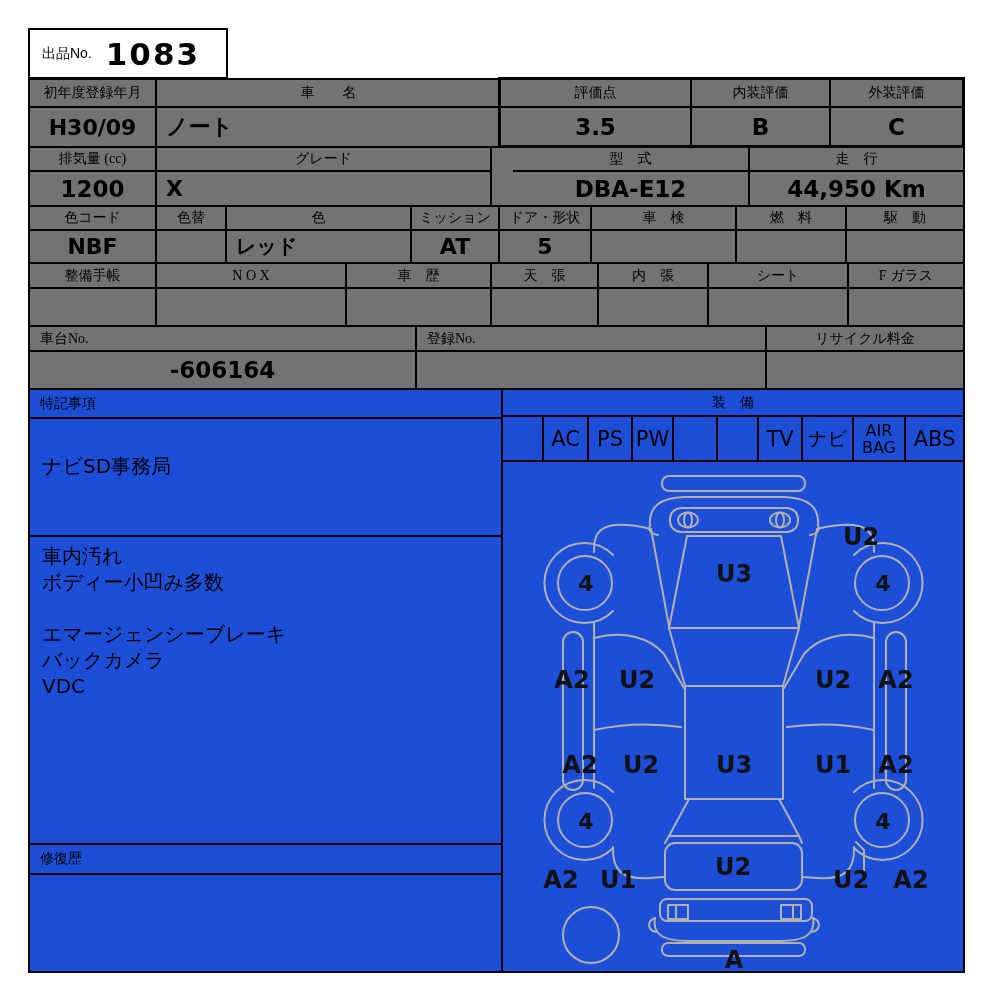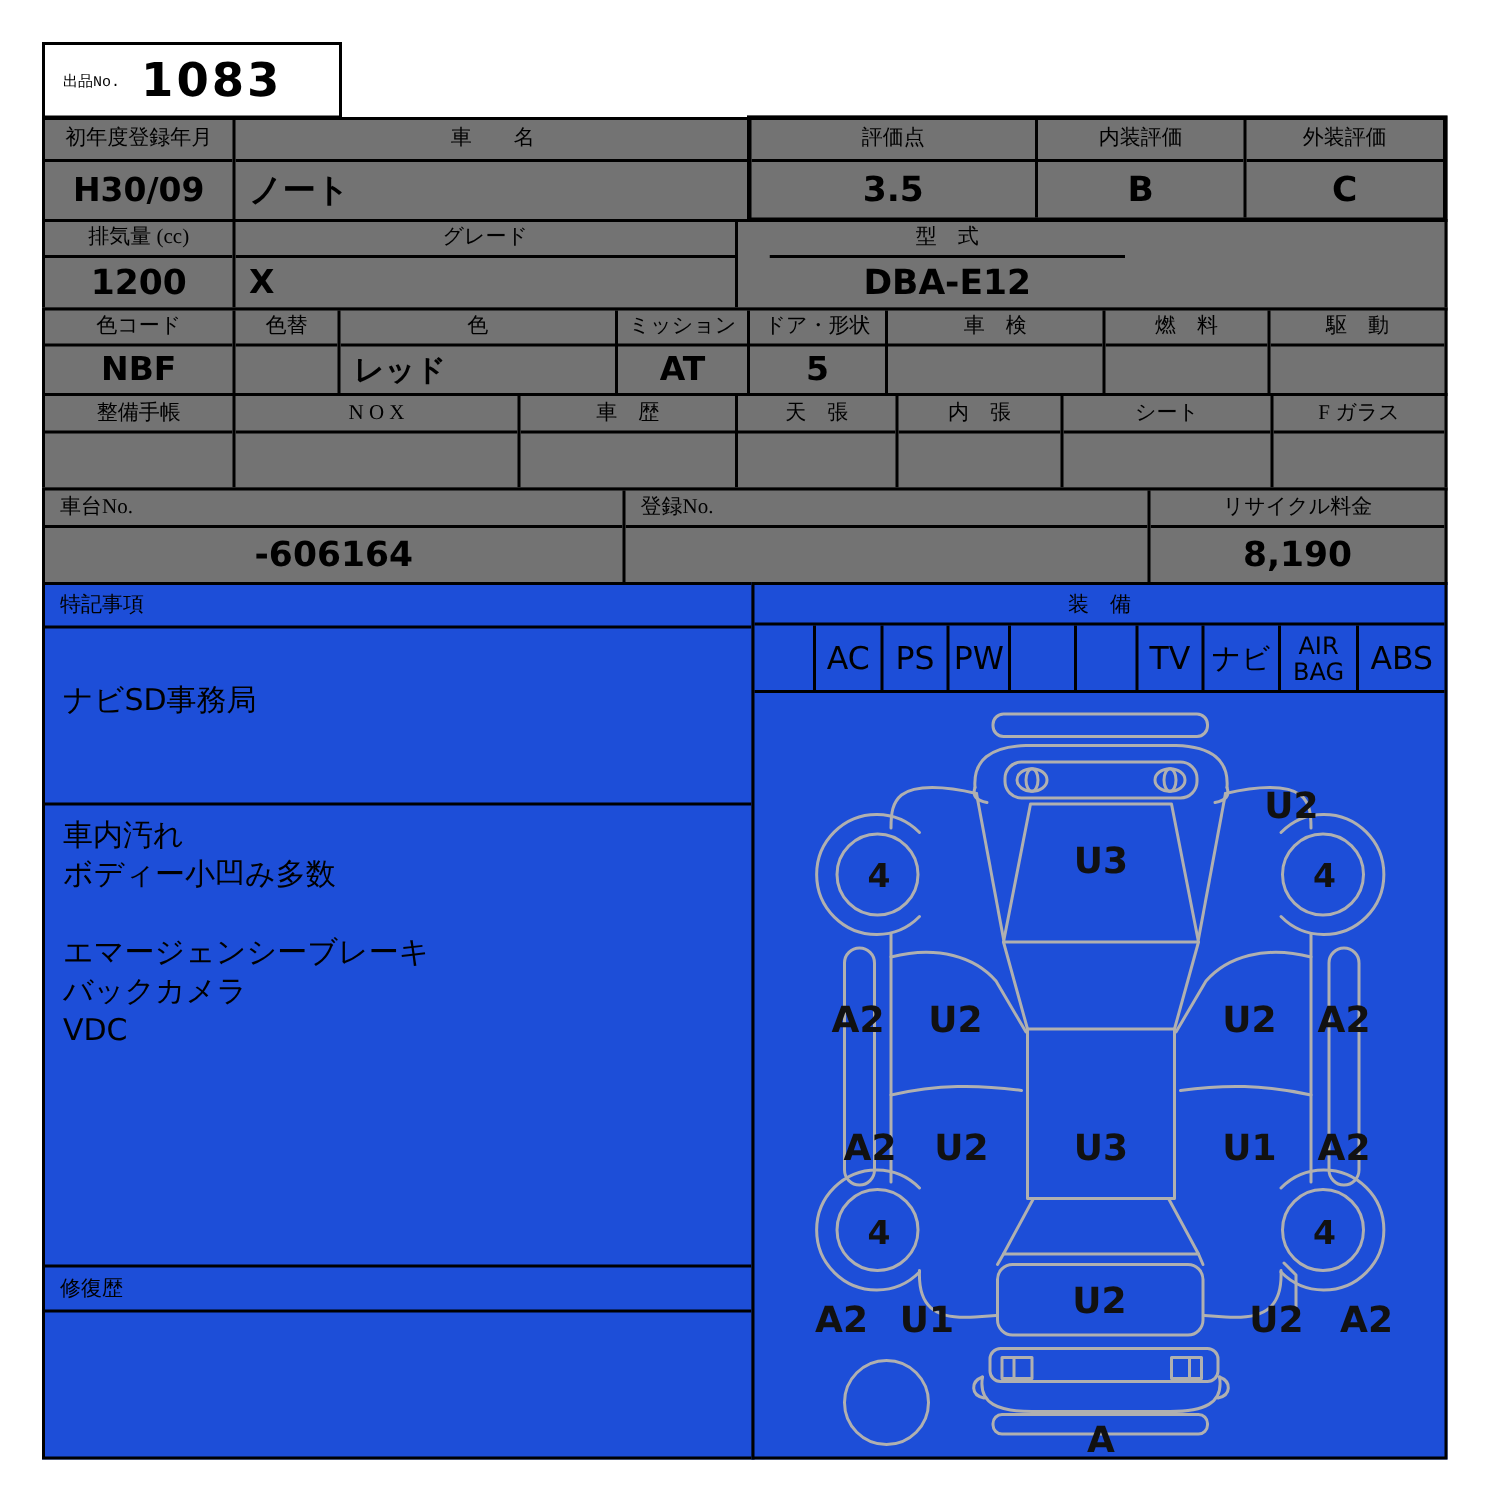--- a/index.html
+++ b/index.html
@@ -28,21 +28,21 @@
            height:32px; box-sizing:border-box; display:flex; align-items:center; padding-left:10px;
            font-family:"Liberation Serif","DejaVu Serif",serif; font-size:14px; }
   .equip-hdr { height:25px; border-bottom:2px solid #000; display:flex; align-items:center; justify-content:center;
                font-family:"Liberation Serif","DejaVu Serif",serif; font-size:14px; }
   .equip-row { display:flex; height:45px; border-bottom:2px solid #000; box-sizing:border-box; }
   .ecell { box-sizing:border-box; border-right:2px solid #000; display:flex; align-items:center; justify-content:center;
            font-size:21px; text-align:center; overflow:hidden; }
   .ecell:last-child { border-right:none; }
   .ecell.small { font-size:16px; line-height:17px; }
   .auction-box { border:2px solid #000; display:flex; align-items:center; }
-  .auction-label { font-family:Liberation Mono, monospace; font-size:10px; padding-left:12px; }
+  .auction-label { font-family:Liberation Sans, sans-serif; font-size:14px; padding-left:12px; }
   .auction-value { font-weight:bold; font-size:31px; padding-left:14px; letter-spacing:2px; }
   svg text { font-family:"DejaVu Sans","Liberation Sans",sans-serif; font-weight:bold; fill:#111; }
 </style>
 </head>
 <body>
 
 <div class="abs auction-box" style="left:28px; top:28px; width:200px; height:51px;">
   <span class="auction-label">出品No.</span>
   <span class="auction-value">1083</span>
 </div>
@@ -79,20 +79,24 @@
     <div class="val">1200</div>
   </div>
   <div class="cell" style="flex:0 0 335px;">
     <div class="hdr" style="height:22px;">グレード</div>
     <div class="val mid left">X</div>
   </div>
   <div class="cell" style="flex:0 0 237px;margin-left:21px;">
     <div class="hdr" style="height:22px;">型　式</div>
     <div class="val">DBA-E12</div>
   </div>
+  <div class="cell" style="flex:1;">
+    <div class="hdr" style="height:22px;">走　行</div>
+    <div class="val">44,950 Km</div>
+  </div>
 </div>
 
 <div class="abs tbl" style="left:28px; top:205px; width:937px; height:59px;">
   <div class="cell" style="flex:0 0 127px;">
     <div class="hdr" style="height:22px;">色コード</div>
     <div class="val mid">NBF</div>
   </div>
   <div class="cell" style="flex:0 0 70px;">
     <div class="hdr" style="height:22px;">色替</div>
     <div class="val mid"></div>
@@ -158,21 +162,20 @@
   <div class="cell" style="flex:0 0 387px;">
     <div class="hdr left" style="height:23px;">車台No.</div>
     <div class="val">-606164</div>
   </div>
   <div class="cell" style="flex:0 0 350px;">
     <div class="hdr left" style="height:23px;">登録No.</div>
     <div class="val"></div>
   </div>
   <div class="cell" style="flex:1;">
     <div class="hdr" style="height:23px;">リサイクル料金</div>
-    <div class="val">8,190</div>
   </div>
 </div>
 
 <div class="abs panel" style="left:28px; top:388px; width:475px; height:585px;">
   <div class="hdr left" style="height:27px; border-bottom:2px solid #000;">特記事項</div>
   <div class="notes-line1">ナビSD事務局</div>
   <div class="notes-body">車内汚れ
 ボディー小凹み多数
 
 エマージェンシーブレーキ

